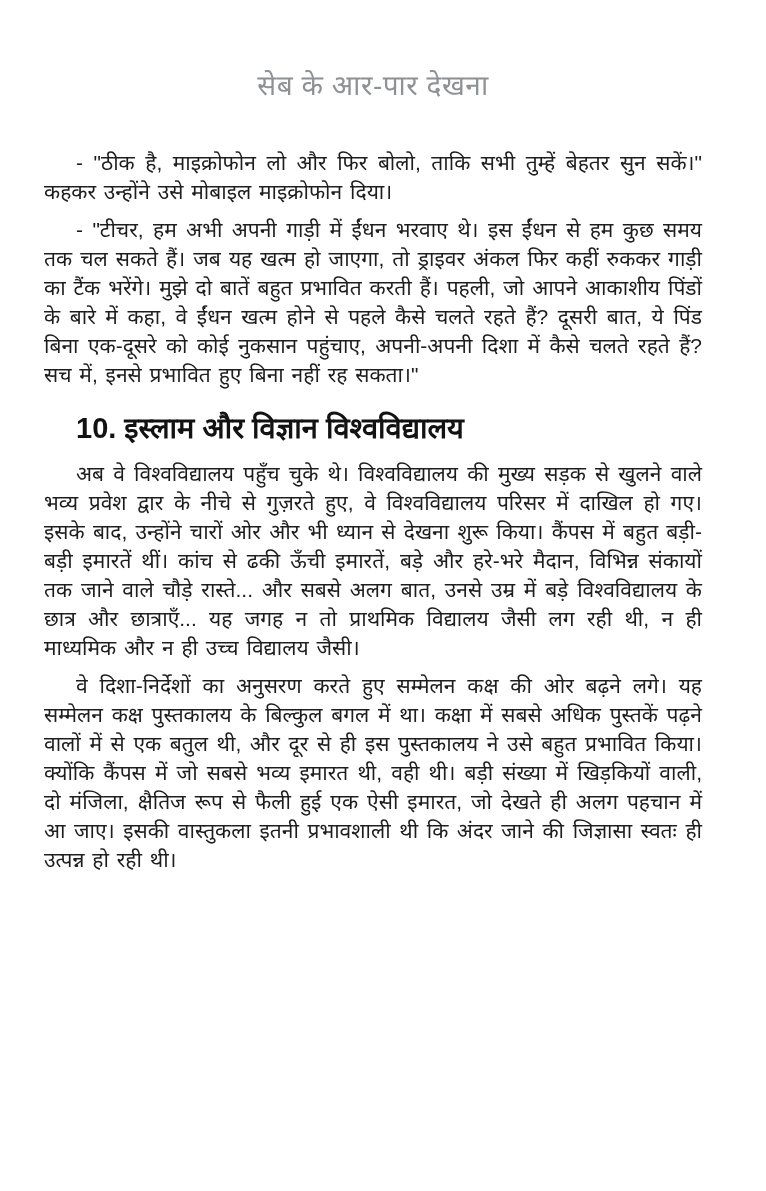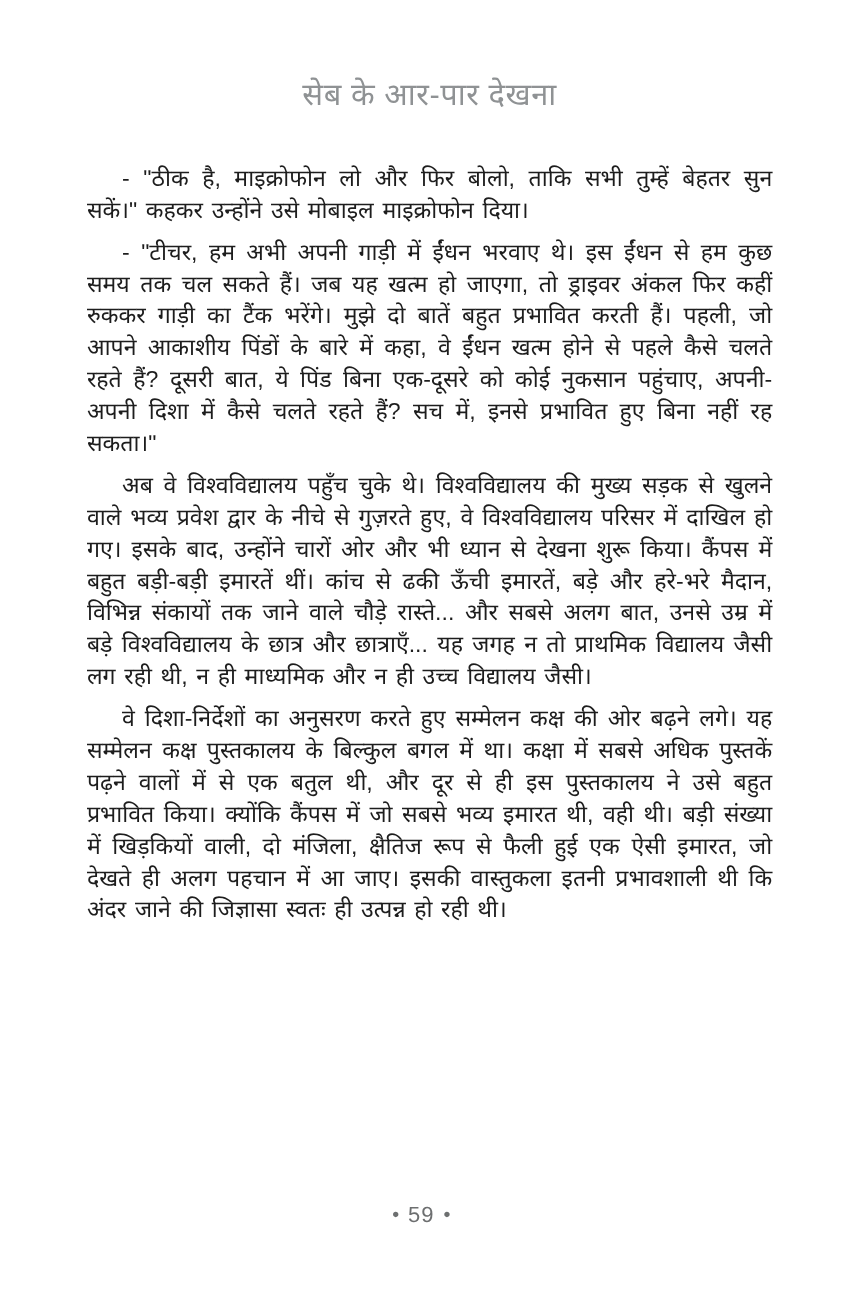--- a/index.html
+++ b/index.html
@@ -7,21 +7,21 @@
     padding: 0;
     background: #ffffff;
   }
   .page {
     position: relative;
     width: 766px;
     height: 1191px;
     margin: 0 auto;
     background: #ffffff;
     box-sizing: border-box;
-    padding: 68px 64px 0 79px;
+    padding: 68px 64px 0 44px;
     font-family: "Liberation Sans", "DejaVu Sans", sans-serif;
     overflow: hidden;
   }
   .running-head {
     text-align: center;
     margin: 0 0 44px 0;
   }
   .running-head h1 {
     margin: 0;
     font-size: 28px;
@@ -78,25 +78,23 @@
     <h1>सेब के आर-पार देखना</h1>
   </header>
 
   <main class="content">
 
     <p class="para">- "ठीक है, माइक्रोफोन लो और फिर बोलो, ताकि सभी तुम्हें बेहतर सुन सकें।" कहकर उन्होंने उसे मोबाइल माइक्रोफोन दिया।</p>
 
     <p class="para">- "टीचर, हम अभी अपनी गाड़ी में ईंधन भरवाए थे। इस ईंधन से हम कुछ समय तक चल सकते हैं। जब यह खत्म हो जाएगा, तो ड्राइवर अंकल फिर कहीं रुककर गाड़ी का टैंक भरेंगे। मुझे दो बातें बहुत प्रभावित करती हैं। पहली, जो आपने आकाशीय पिंडों के बारे में कहा, वे ईंधन खत्म होने से पहले कैसे चलते रहते हैं? दूसरी बात, ये पिंड बिना एक-दूसरे को कोई नुकसान पहुंचाए, अपनी-अपनी दिशा में कैसे चलते रहते हैं? सच में, इनसे प्रभावित हुए बिना नहीं रह सकता।"</p>
 
 
+    <h2 class="chapter-heading">10. इस्लाम और विज्ञान विश्वविद्यालय</h2>
 
     <p class="para">अब वे विश्वविद्यालय पहुँच चुके थे। विश्वविद्यालय की मुख्य सड़क से खुलने वाले भव्य प्रवेश द्वार के नीचे से गुज़रते हुए, वे विश्वविद्यालय परिसर में दाखिल हो गए। इसके बाद, उन्होंने चारों ओर और भी ध्यान से देखना शुरू किया। कैंपस में बहुत बड़ी-बड़ी इमारतें थीं। कांच से ढकी ऊँची इमारतें, बड़े और हरे-भरे मैदान, विभिन्न संकायों तक जाने वाले चौड़े रास्ते... और सबसे अलग बात, उनसे उम्र में बड़े विश्वविद्यालय के छात्र और छात्राएँ... यह जगह न तो प्राथमिक विद्यालय जैसी लग रही थी, न ही माध्यमिक और न ही उच्च विद्यालय जैसी।</p>
 
     <p class="para">वे दिशा-निर्देशों का अनुसरण करते हुए सम्मेलन कक्ष की ओर बढ़ने लगे। यह सम्मेलन कक्ष पुस्तकालय के बिल्कुल बगल में था। कक्षा में सबसे अधिक पुस्तकें पढ़ने वालों में से एक बतुल थी, और दूर से ही इस पुस्तकालय ने उसे बहुत प्रभावित किया। क्योंकि कैंपस में जो सबसे भव्य इमारत थी, वही थी। बड़ी संख्या में खिड़कियों वाली, दो मंजिला, क्षैतिज रूप से फैली हुई एक ऐसी इमारत, जो देखते ही अलग पहचान में आ जाए। इसकी वास्तुकला इतनी प्रभावशाली थी कि अंदर जाने की जिज्ञासा स्वतः ही उत्पन्न हो रही थी।</p>
 
 
   </main>
 
-  <footer class="page-footer">
-    <span class="bullet">•</span><span class="num">59</span><span class="bullet">•</span>
-  </footer>
 
 </div>
 
 </body></html>

